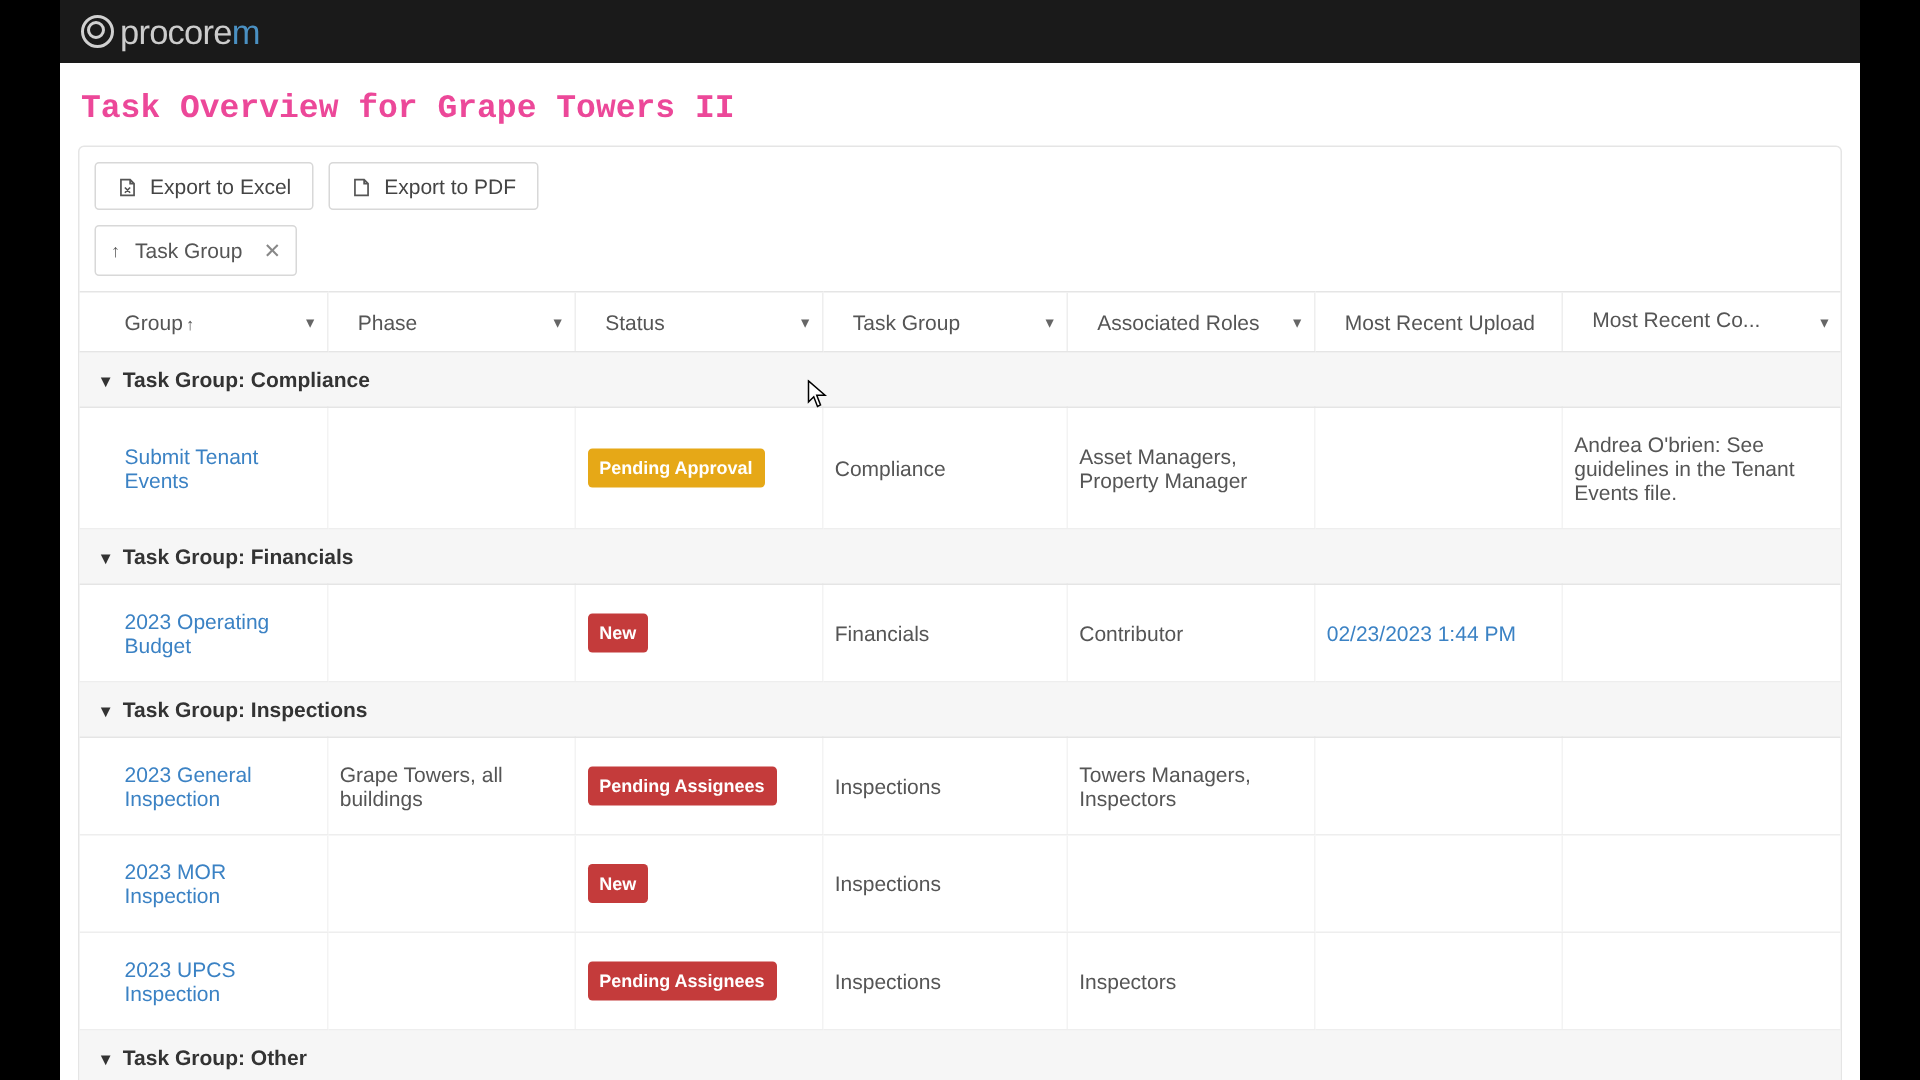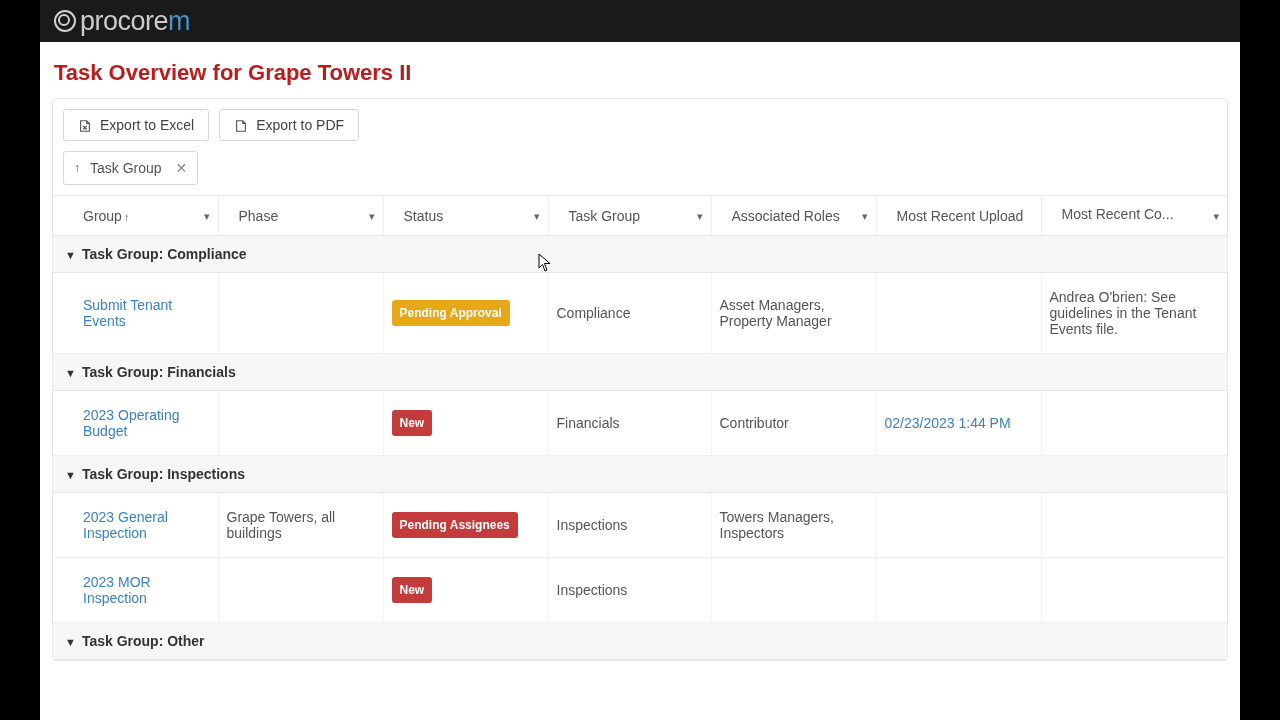--- a/index.html
+++ b/index.html
@@ -5,25 +5,25 @@
   * { box-sizing: border-box; margin: 0; padding: 0; }
   body { font-family: -apple-system, BlinkMacSystemFont, "Segoe UI", Arial, sans-serif; font-size: 14px; background: #000; color: #333; }
   .app { width: 1280px; height: 720px; margin: 0 auto; background: #000; position: relative; }
   .content-area { position: absolute; left: 40px; right: 40px; top: 0; bottom: 0; background: #fff; }
   
   
   .topbar { background: #1a1a1a; height: 42px; display: flex; align-items: center; padding: 0 14px; }
   .logo { display: flex; align-items: center; gap: 4px; }
   .logo-mark { width: 22px; height: 22px; border: 2.5px solid #d0d0d0; border-radius: 50%; position: relative; }
   .logo-mark::after { content: ""; position: absolute; width: 8px; height: 8px; border: 2px solid #d0d0d0; border-radius: 50%; top: 2px; left: 2px; }
-  .logo-text { color: #ccc; font-size: 27px; font-weight: 300; letter-spacing: -0.5px; }
+  .logo-text { color: #ccc; font-size: 23px; font-weight: 300; letter-spacing: -0.5px; }
   .logo-text .accent { color: #4a90c2; font-weight: 400; }
   
   
-  .page-title { font-size: 22px; font-weight: 600; color: #b91c1c; padding: 18px 14px 12px; }
+  .page-title { font-size: 22px; font-weight: 600; color: #ec4899; padding: 18px 14px 12px; font-family: Liberation Mono, monospace; }
   
   
   .panel { margin: 0 12px 12px; border: 1px solid #e5e5e5; border-radius: 4px; }
   
   
   .actions { padding: 10px 10px; display: flex; gap: 10px; }
   .btn { background: #fff; border: 1px solid #d8d8d8; border-radius: 3px; padding: 7px 14px; display: inline-flex; align-items: flex-end; gap: 8px; cursor: pointer; font-size: 14px; color: #444; }
   .btn .icon { width: 14px; height: 14px; display: inline-block; }
   
   
@@ -193,20 +193,29 @@
             </tr>
             <tr class="data-row">
               <td><span class="link wrap">2023 MOR Inspection</span></td>
               <td class="wrap"></td>
               <td><span class="badge badge-danger">New</span></td>
               <td>Inspections</td>
               <td class="wrap"></td>
               <td></td>
               <td class="wrap"></td>
             </tr>
+            <tr class="data-row">
+              <td><span class="link wrap">2023 UPCS Inspection</span></td>
+              <td class="wrap"></td>
+              <td><span class="badge badge-danger">Pending Assignees</span></td>
+              <td>Inspections</td>
+              <td class="wrap">Inspectors</td>
+              <td></td>
+              <td class="wrap"></td>
+            </tr>
             <tr class="group-row">
               <td colspan="7"><span class="caret">▼</span><span>Task Group: Other</span></td>
             </tr>
           </tbody>
       </table>
     </div>
   </div>
 
   <div class="cursor">
     <svg viewBox="0 0 14 20">

